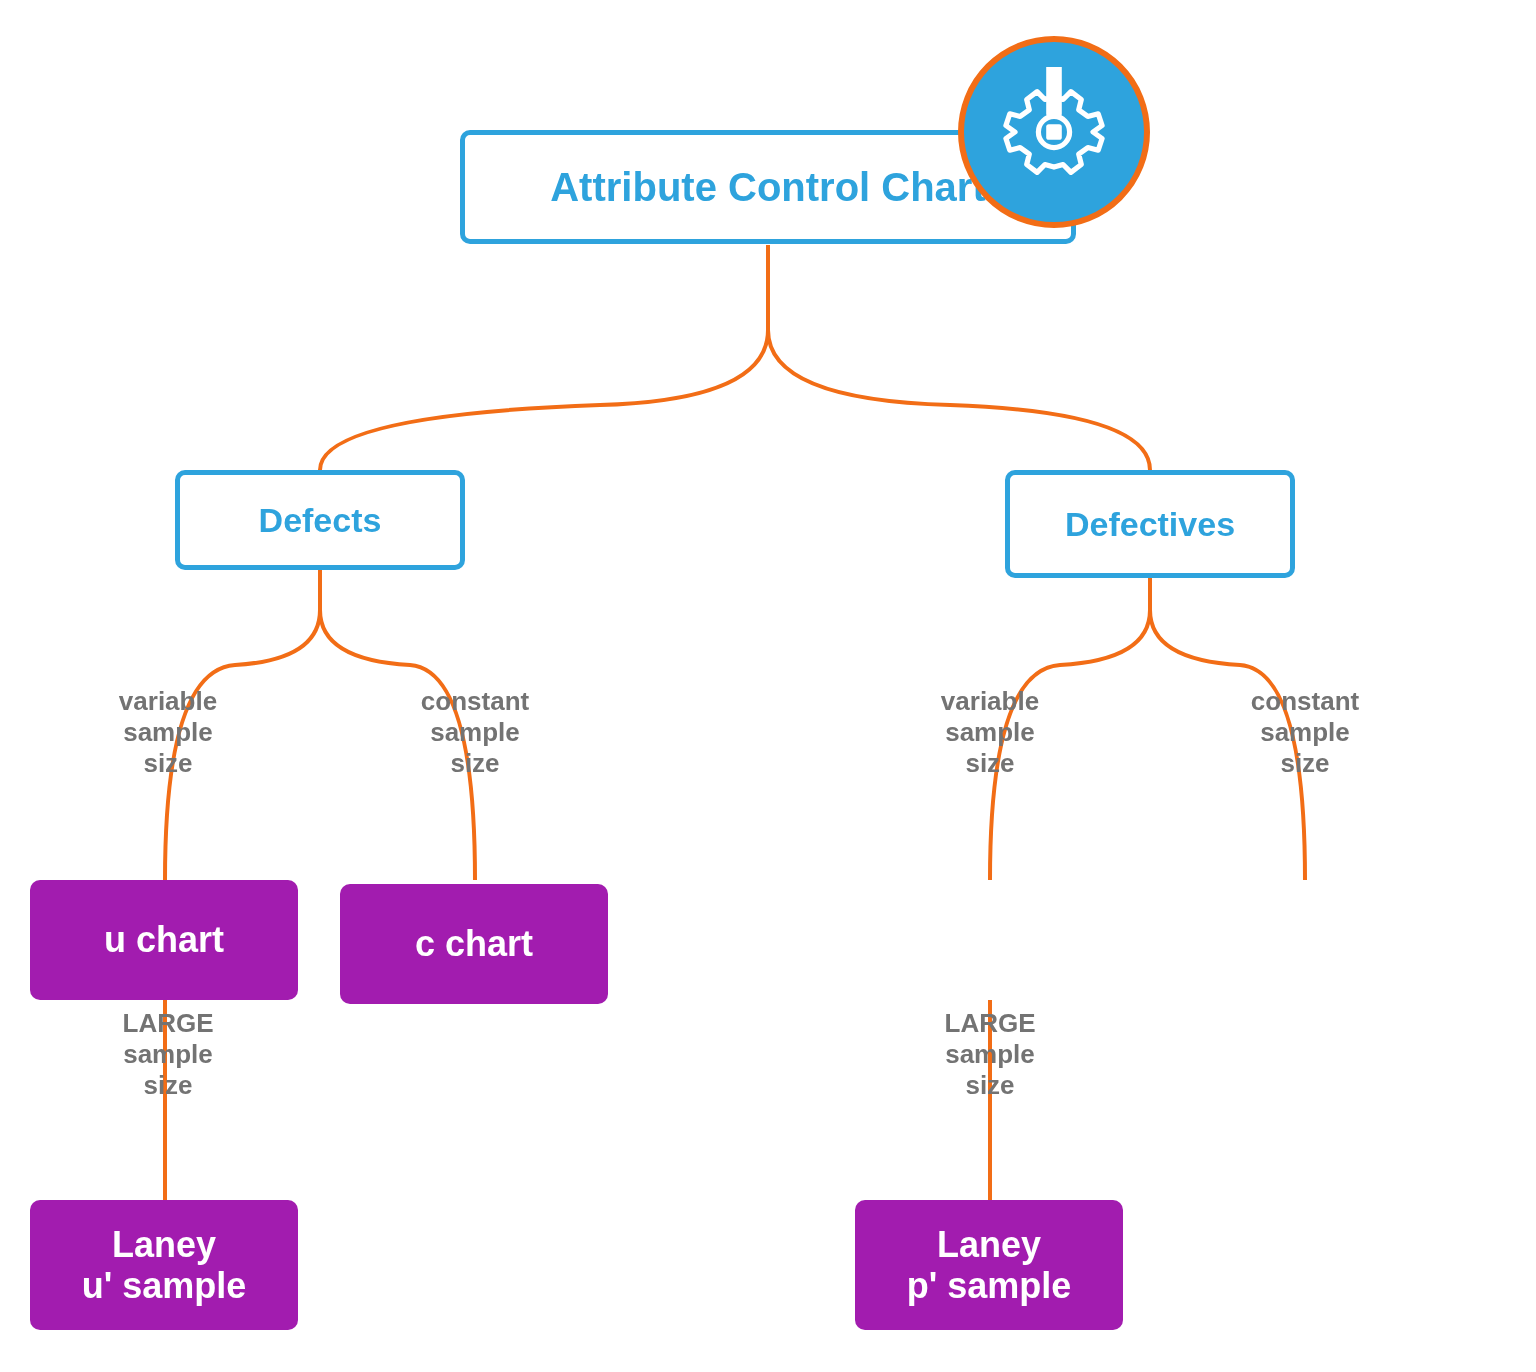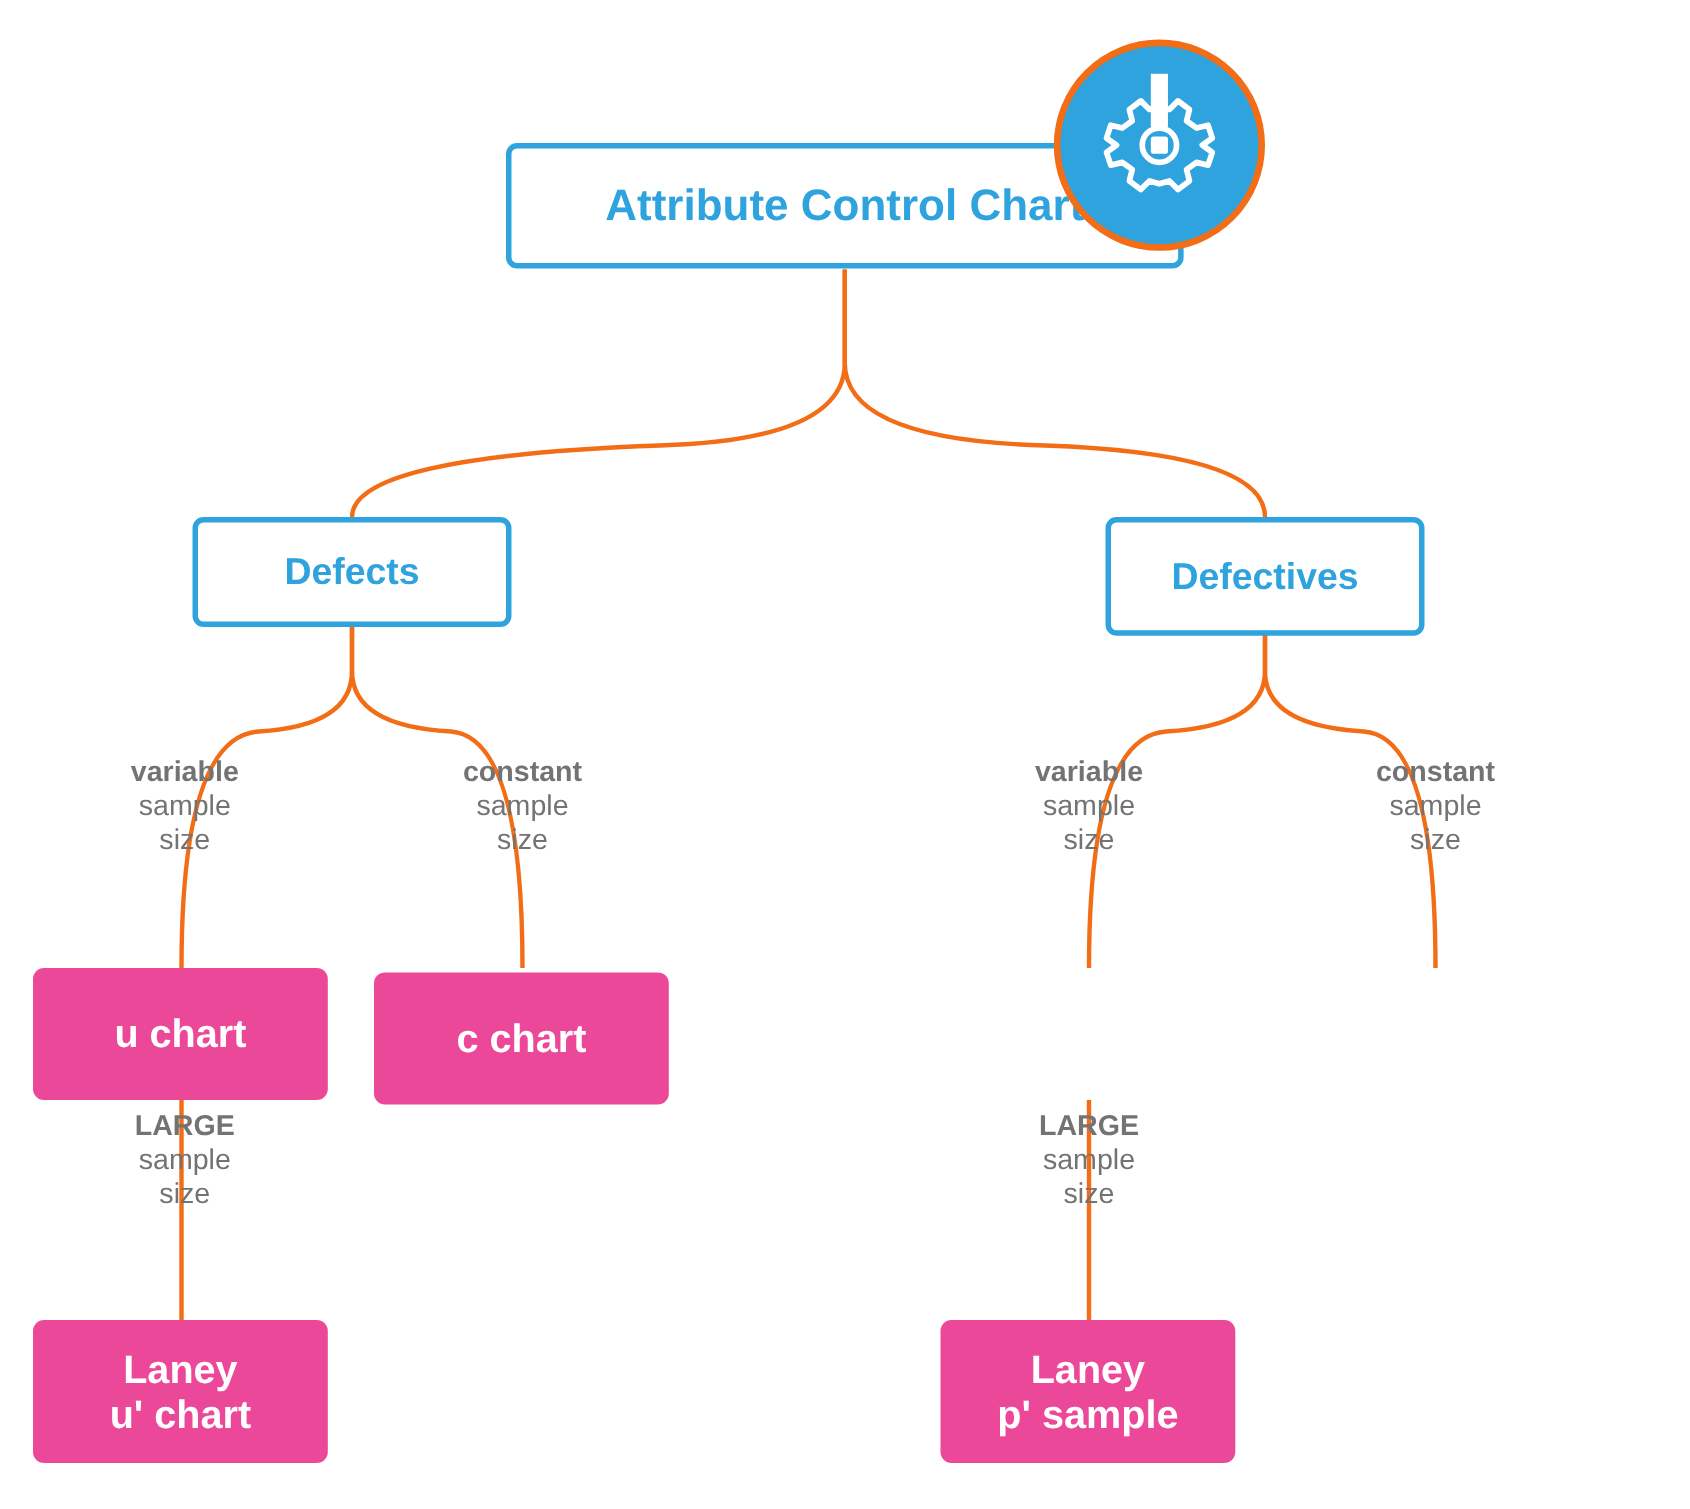--- a/index.html
+++ b/index.html
@@ -1,28 +1,28 @@
 <!DOCTYPE html>
 <html><head>
 <meta charset="utf-8">
 <style>
   html,body{margin:0;padding:0;background:#fff;font-family:Arial,Helvetica,sans-serif}
   .stage{position:relative;width:1536px;height:1372px;margin:0 auto}
   .stage svg{position:absolute;left:0;top:0}
   
   .node{position:absolute;display:flex;align-items:center;justify-content:center;text-align:center;border-radius:10px;box-sizing:border-box}
   .outline{border:5px solid #2ea3dd;color:#2ea3dd;background:#fff;font-weight:700}
-  .solid{background:#ec4899;color:#fff;font-weight:700}
+  .solid{background:#a21caf;color:#fff;font-weight:700}
   .root{font-size:40px;padding:26px 40px}
   .cat{font-size:34px;padding:22px 52px}
   .leaf{font-size:36px;padding:28px 30px;line-height:1.15}
   
   .conn-label{position:absolute;color:#737373;font-size:26px;text-align:center}
   .conn-label .b{font-weight:700;display:block}
-  .conn-label .s{font-weight:400;display:block}
+  .conn-label .s{font-weight:700;display:block}
   
   .badge{position:absolute;width:180px;height:180px;border-radius:50%;background:#2ea3dd;border:6px solid #f26d16;display:flex;align-items:center;justify-content:center}
   .badge svg{position:static}
 </style>
 </head>
 <body>
 
 <div class="stage">
 
   <svg width="1536" height="1372">
@@ -107,21 +107,21 @@
   <div class="node solid leaf" style="left:30px;top:880px;width:268px;height:120px">
     <span>u chart</span>
   </div>
   <div class="node solid leaf" style="left:340px;top:884px;width:268px;height:120px">
     <span>c chart</span>
   </div>
 
   <div class="node solid leaf" style="left:30px;top:1200px;width:268px;height:130px">
     <span>
       <span>Laney</span><br>
-      <span>u' chart</span>
+      <span>u' sample</span>
     </span>
   </div>
   <div class="node solid leaf" style="left:855px;top:1200px;width:268px;height:130px">
     <span>
       <span>Laney</span><br>
       <span>p' sample</span>
     </span>
   </div>
 
 </div>

